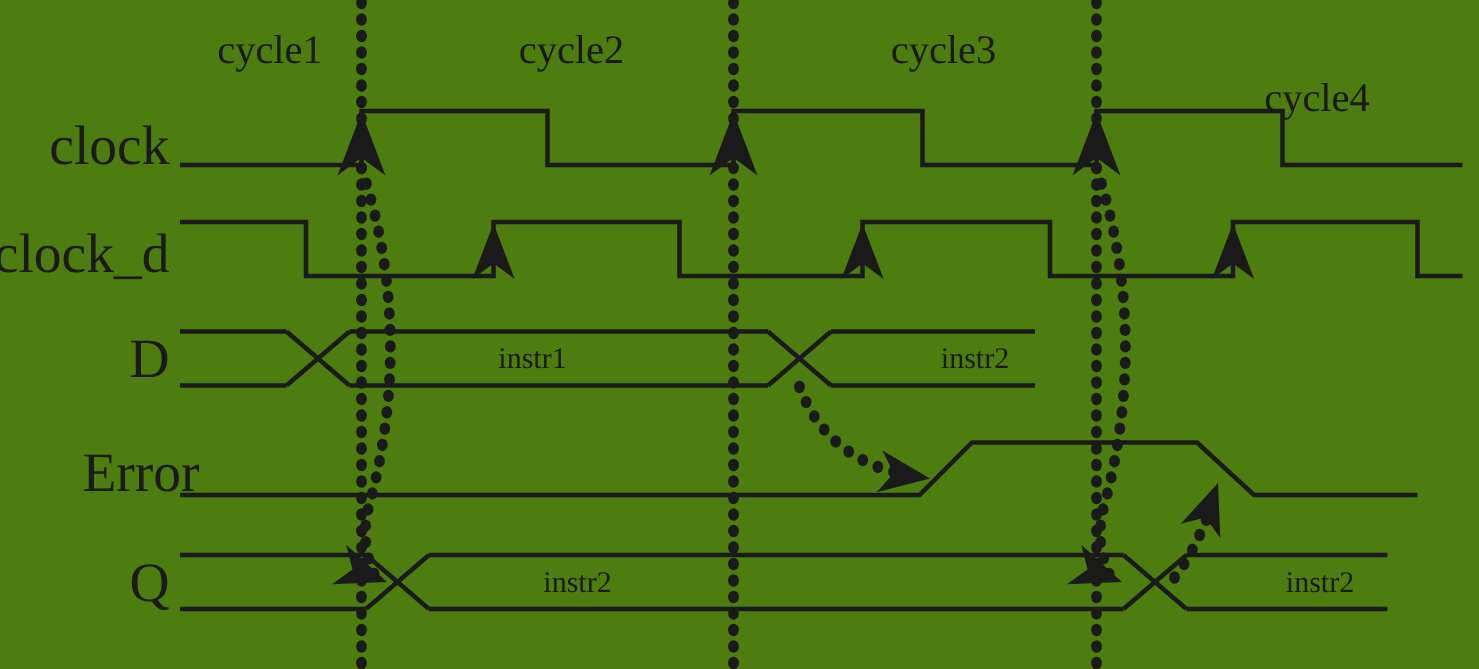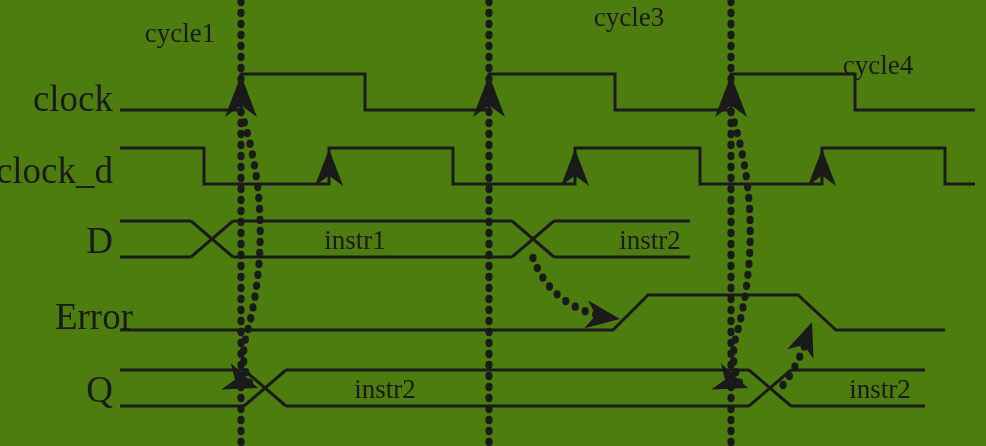--- a/index.html
+++ b/index.html
@@ -41,21 +41,21 @@
     font-family: "Liberation Serif", "DejaVu Serif", serif;
     font-size: 37px;
     color: #1a1a1a;
     white-space: nowrap;
     text-align: right;
     transform: translate(-100%, -50%);
   }
   .bus-label {
     position: absolute;
     font-family: "Liberation Serif", "DejaVu Serif", serif;
-    font-size: 27px;
+    font-size: 20px;
     color: #1a1a1a;
     white-space: nowrap;
     transform: translate(-50%, -50%);
   }
 </style>
 </head>
 <body>
 
 <div id="diagram-root">
   <svg id="wave-svg" viewBox="0 0 986 446" xmlns="http://www.w3.org/2000/svg">
@@ -317,21 +317,22 @@
           <ellipse cx="794.8933715820312" cy="366.52960205078125" rx="3.6" ry="4.14" fill="#1a1a1a"></ellipse>
           <ellipse cx="799.764892578125" cy="356.6687927246094" rx="3.6" ry="4.14" fill="#1a1a1a"></ellipse>
           <ellipse cx="804.1715087890625" cy="346.59075927734375" rx="3.6" ry="4.14" fill="#1a1a1a"></ellipse>
           <ellipse cx="808.2852783203125" cy="336.3891906738281" rx="3.6" ry="4.14" fill="#1a1a1a"></ellipse>
         </g>
         <path d="M 812 322 L 813.52701181793 358.73783111328027 L 803.6273468913877 345.00367535683904 L 787.2156184359245 349.1612671001615 Z" fill="#1a1a1a" stroke="none"></path>
       </g>
   </svg>
 
   <div class="cycle-label" id="cyc0" style="left: 180px; top: 18px;">cycle1</div>
-  <div class="cycle-label" id="cyc2" style="left: 629px; top: 2px;">cycle3</div>
+  <div class="cycle-label" id="cyc1" style="left: 381px; top: 18px;">cycle2</div>
+  <div class="cycle-label" id="cyc2" style="left: 629px; top: 18px;">cycle3</div>
   <div class="cycle-label" id="cyc3" style="left: 878px; top: 18px; margin-top: 32px;">cycle4</div>
 
   <div class="signal-label" id="sig0" style="left: 113px; top: 98px;">clock</div>
   <div class="signal-label" id="sig1" style="left: 113px; top: 170px;">clock_d</div>
   <div class="signal-label" id="sig2" style="left: 113px; top: 240px;">D</div>
   <div class="signal-label" id="sig3" style="left: 113px; top: 316px; margin-left: 20px;">Error</div>
   <div class="signal-label" id="sig4" style="left: 113px; top: 389px;">Q</div>
 
   <div class="bus-label" id="bus0" style="left: 355px; top: 240px;">instr1</div>
   <div class="bus-label" id="bus1" style="left: 650px; top: 240px;">instr2</div>

